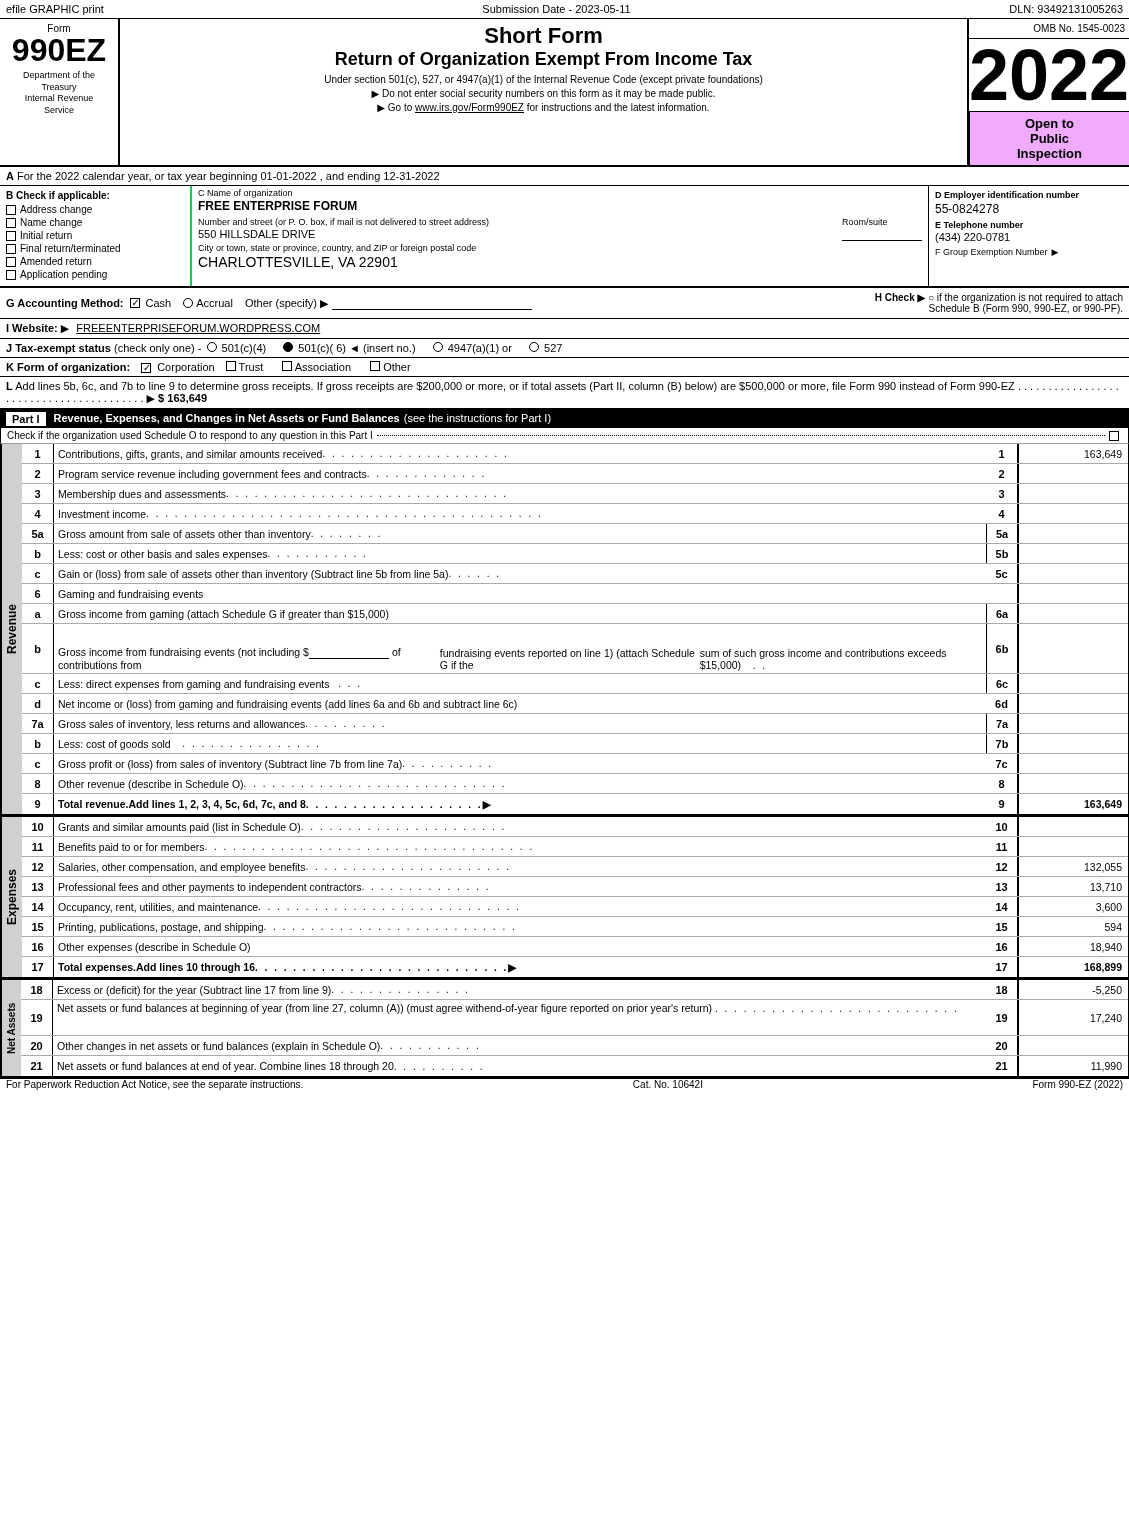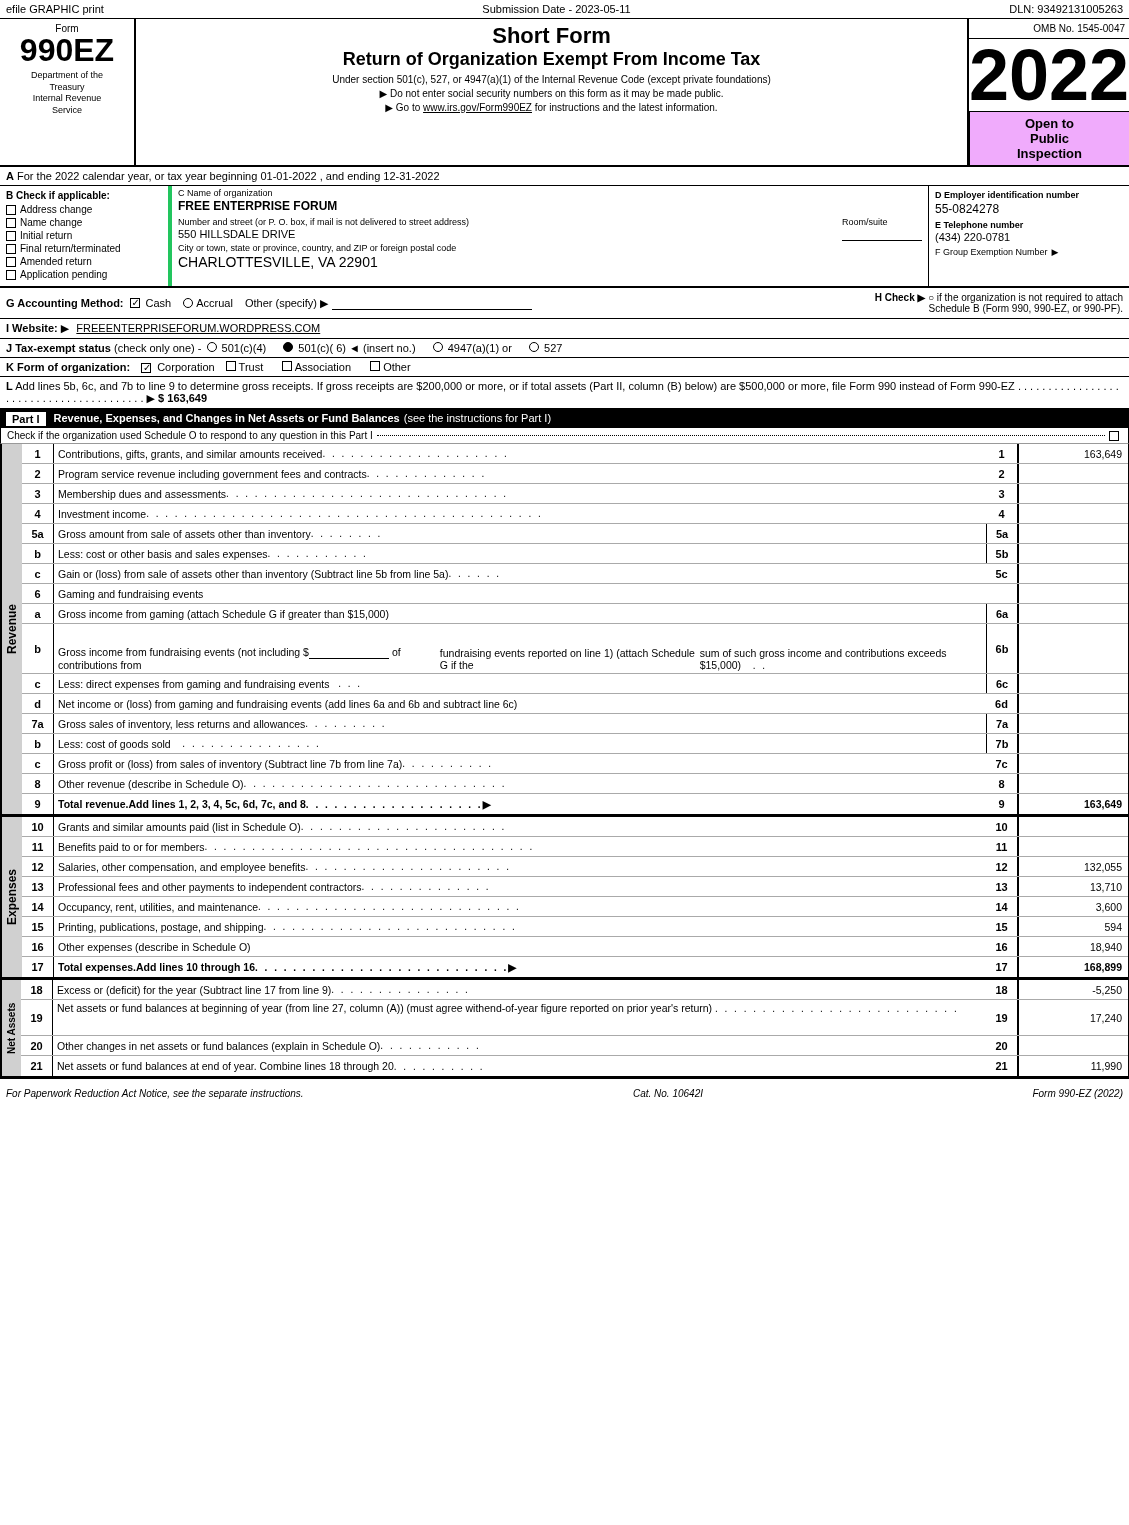--- a/index.html
+++ b/index.html
@@ -30,21 +30,21 @@
       font-size: 11px;
     }
 
     
     .top-section {
       display: flex;
       border-bottom: 2px solid #000;
     }
 
     .form-label-box {
-      width: 136px;
+      width: 120px;
       border-right: 2px solid #000;
       padding: 4px;
       display: flex;
       flex-direction: column;
       align-items: center;
     }
 
     .form-word {
       font-size: 10px;
       text-align: center;
@@ -134,23 +134,23 @@
       font-size: 11px;
     }
 
     
     .check-section {
       display: flex;
       border-bottom: 2px solid #000;
     }
 
     .check-left {
-      width: 172px;
+      width: 192px;
       padding: 4px 6px;
-      border-right: 4px solid #22c55e;
+      border-right: 2px solid #22c55e;
       font-size: 10px;
     }
 
     .check-left .check-title {
       font-weight: bold;
       font-size: 10px;
       margin-bottom: 3px;
     }
 
     .check-item {
@@ -402,25 +402,24 @@
     
     .section-divider {
       border-top: 2px solid #000;
     }
 
     .bold { font-weight: bold; }
 
     
     .footer {
       border-top: 2px solid #000;
-      padding: 9px 6px;
+      padding: 0 6px;
       display: flex;
       justify-content: space-between;
       font-size: 10px;
-      font-style: italic;
     }
 
     .check-mark {
       display: inline-block;
       width: 10px;
       height: 10px;
       border: 1px solid #000;
       margin-right: 3px;
       position: relative;
       vertical-align: middle;
@@ -471,21 +470,21 @@
       <div class="short-form-title">Short Form</div>
       <div class="return-title">Return of Organization Exempt From Income Tax</div>
       <div class="title-note">Under section 501(c), 527, or 4947(a)(1) of the Internal Revenue Code (except private foundations)</div>
       <div class="title-note2">▶ Do not enter social security numbers on this form as it may be made public.</div>
       <div class="title-note2">
         ▶ Go to <span style="text-decoration:underline">www.irs.gov/Form990EZ</span> for instructions and the latest information.
       </div>
     </div>
 
     <div class="right-box">
-      <div class="omb-box">OMB No. 1545-0047</div>
+      <div class="omb-box">OMB No. 1545-0023</div>
       <div class="year-box">
         <div class="year-number">2022</div>
       </div>
       <div class="open-inspection-box">
         <div>Open to</div>
         <div>Public</div>
         <div>Inspection</div>
       </div>
     </div>
   </div>

